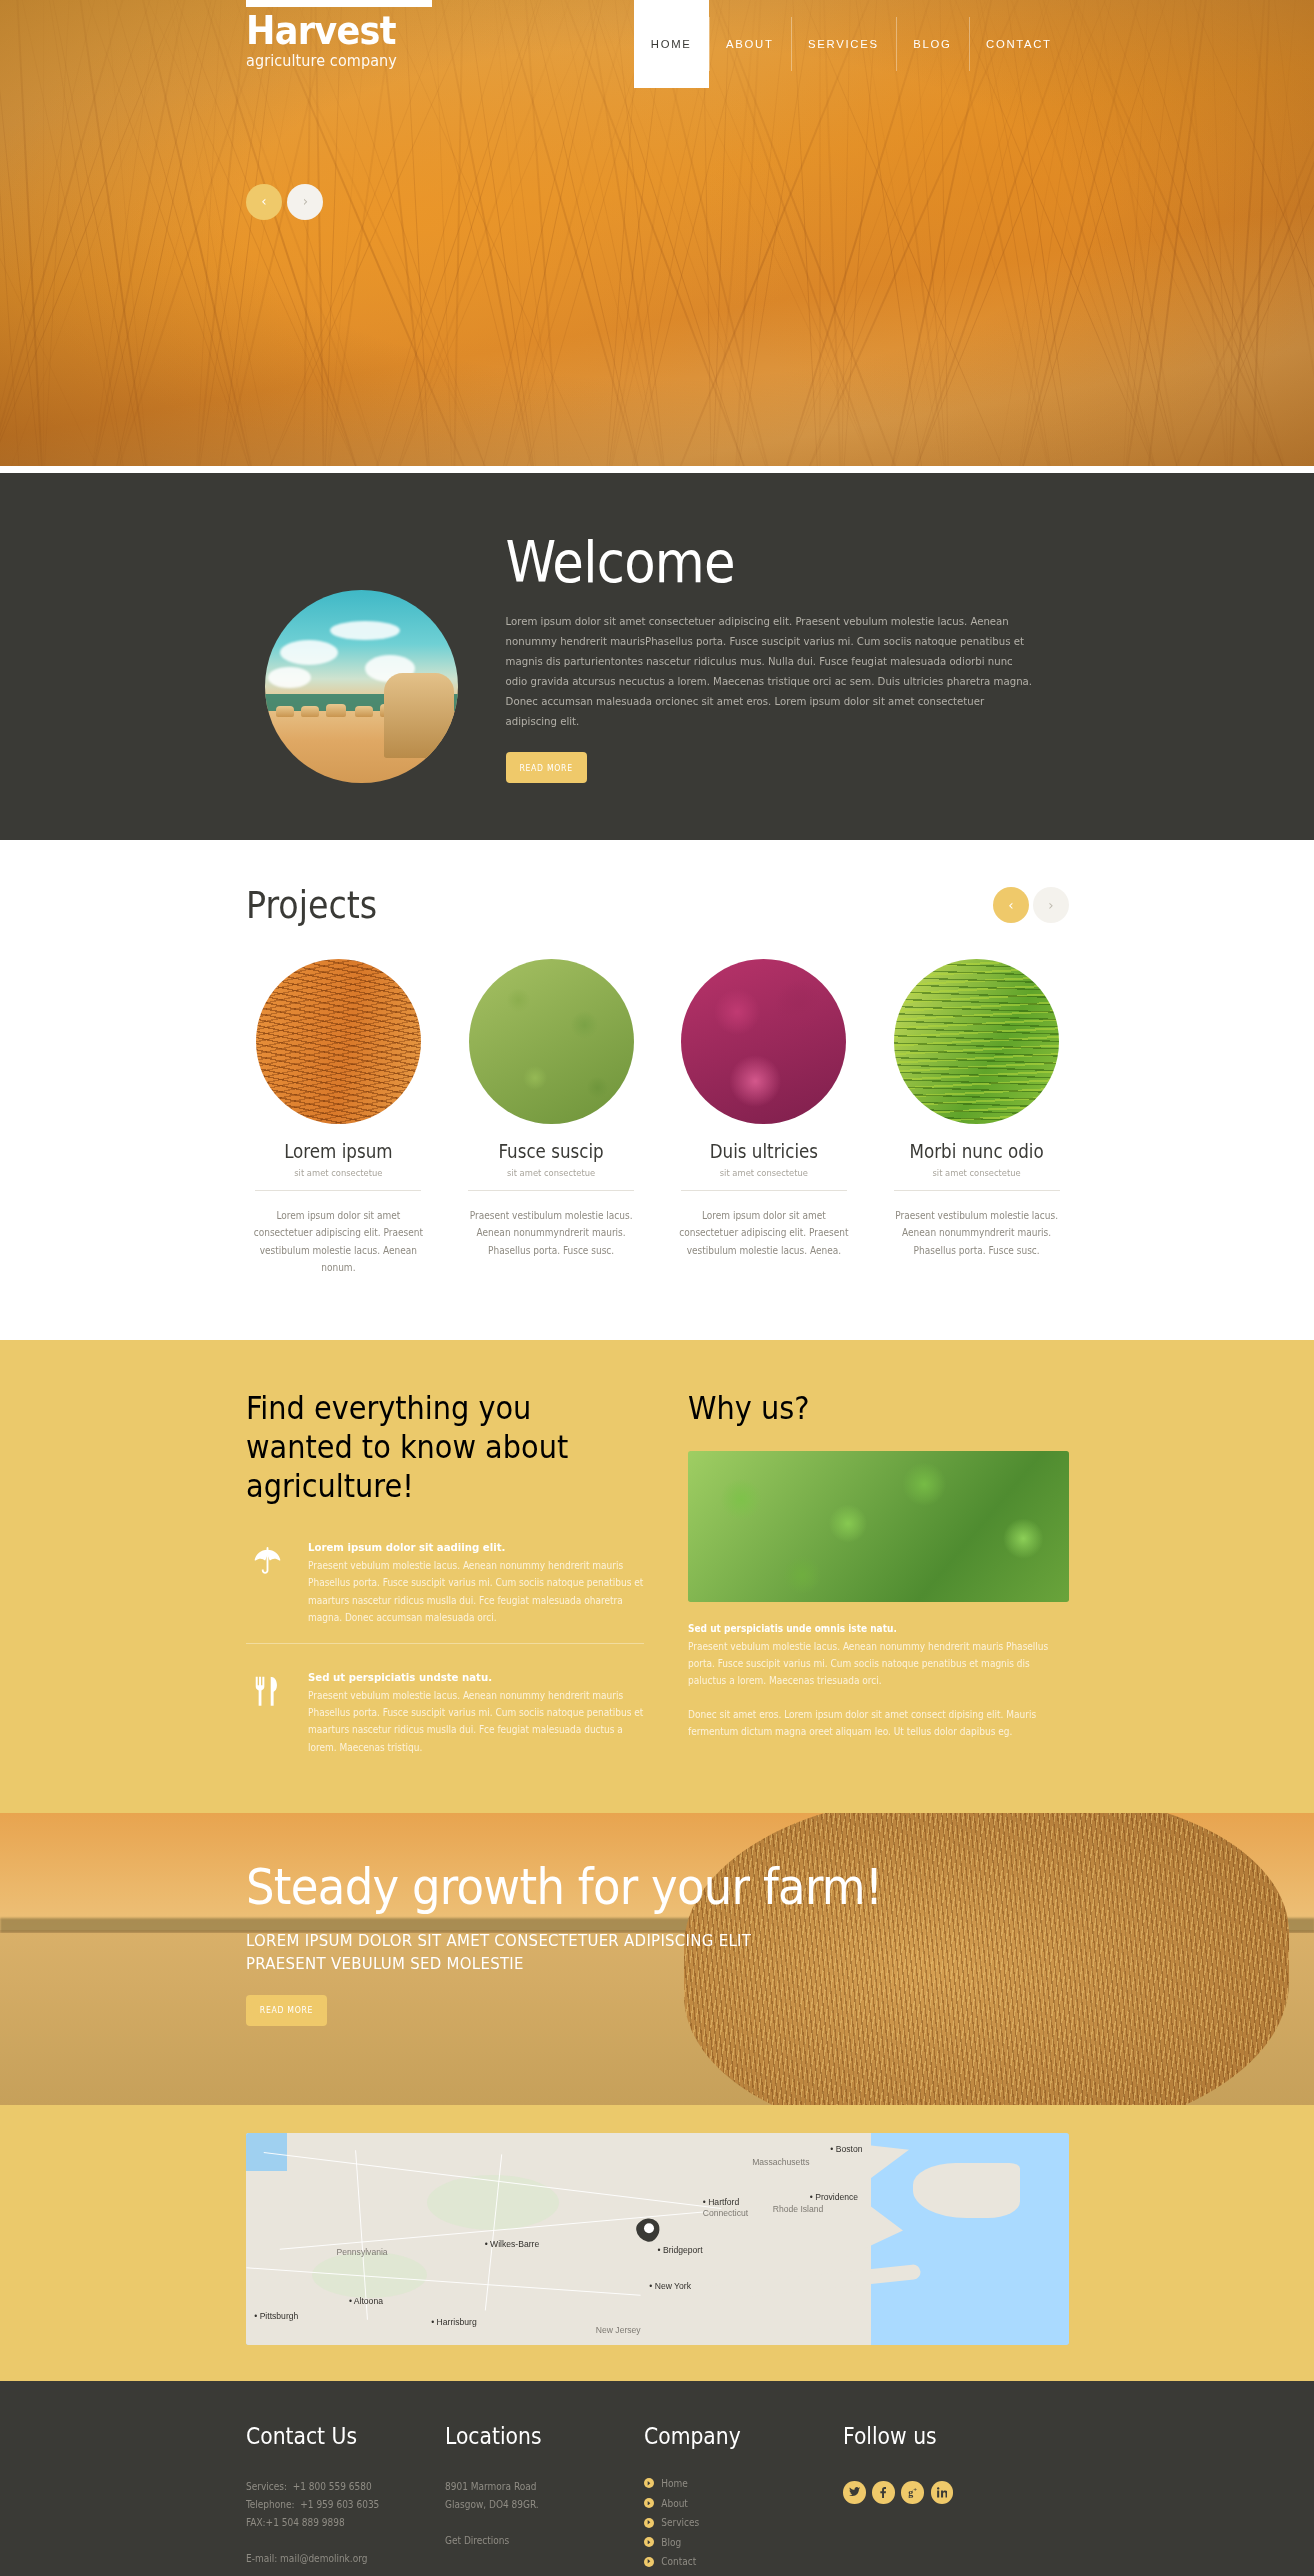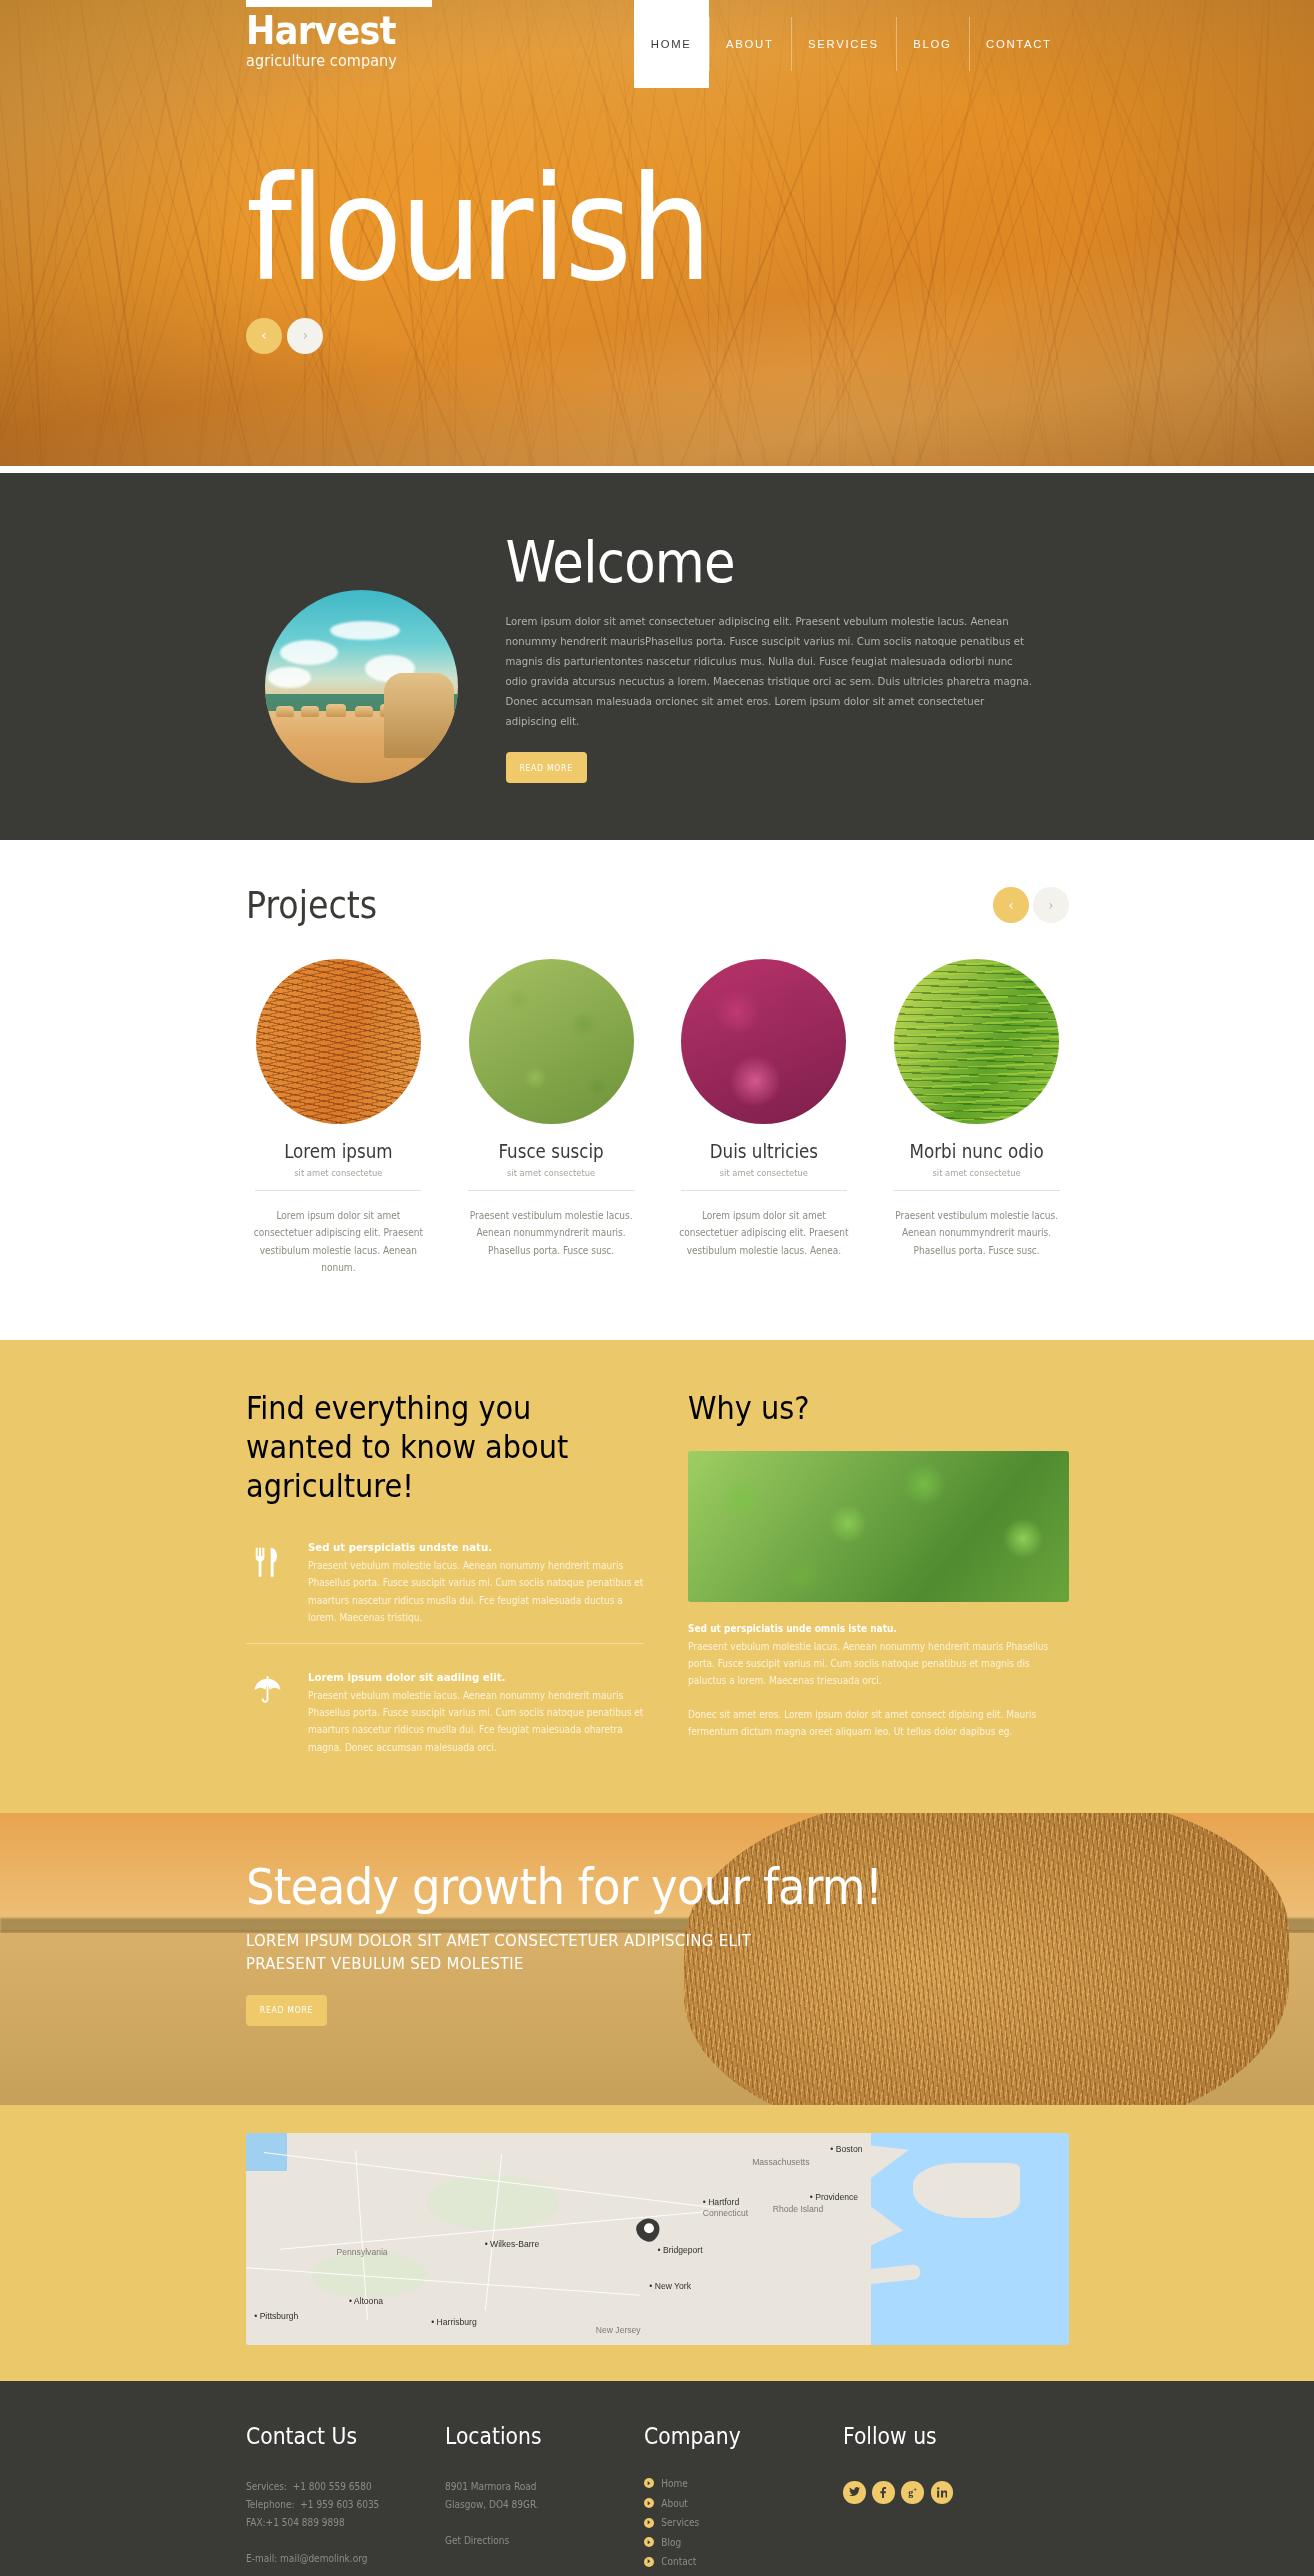--- a/index.html
+++ b/index.html
@@ -469,21 +469,20 @@
         <nav class="nav">
           <div class="nav-item active">HOME</div>
           <div class="nav-item">ABOUT</div>
           <div class="nav-item">SERVICES</div>
           <div class="nav-item">BLOG</div>
           <div class="nav-item">CONTACT</div>
         </nav>
       </div>
 
       <div class="hero-copy">
-        <div class="hero-title">flourish</div>
         <div class="hero-arrows">
           <div class="circ-btn prev">‹</div>
           <div class="circ-btn next">›</div>
         </div>
       </div>
     </div>
     <div class="hero-bottom-bar"></div>
   </section>
 
   <section class="welcome">
@@ -555,42 +554,42 @@
   </section>
 
   <section class="yellow">
     <div class="wrap">
       <div class="yellow-grid">
         <div class="ycol-l">
           <div class="yellow-h">Find everything you wanted to know about agriculture!</div>
 
           <div class="feature">
             <div class="fic">
-              <svg width="28" height="30.5" viewBox="0 0 42 46">
-                <path d="M4 1h3v13h2V1h3v13h2V1h3v15c0 3-2 5.2-4.4 5.8V45h-4.2V21.8C6 21.2 4 19 4 16V1z"></path>
-                <path d="M26 1c6 0 10 5 10 13 0 5-2 8.5-5 9.6V45h-4.4V1H26z"></path>
-              </svg>
-            </div>
-            <div>
-              <div class="f-title">Sed ut perspiciatis undste natu.</div>
-              <div class="f-body">Praesent vebulum molestie lacus. Aenean nonummy hendrerit mauris Phasellus porta. Fusce suscipit varius mi. Cum sociis natoque penatibus et maarturs nascetur ridicus muslla dui. Fce feugiat malesuada ductus a lorem. Maecenas tristiqu.</div>
-            </div>
-          </div>
-
-          <div class="feature">
-            <div class="fic">
               <svg width="29" height="30.5" viewBox="0 0 44 46">
                 <path d="M22 4c-10 0-18 7-19.5 15.5 0 .8.9 1.3 1.6.8C6.5 18.5 9 17.5 11.5 17.5c2.6 0 5 1.1 7 3C20 17 21 13 22 13s2 4 3.5 7.5c2-1.9 4.4-3 7-3 2.5 0 5 1 7.4 2.8.7.5 1.6 0 1.6-.8C40 11 32 4 22 4z"></path>
                 <rect x="20.6" y="0" width="2.8" height="6" rx="1.4"></rect>
                 <path d="M20.6 13h2.8v22.5c0 2.8-2.3 5-5 5s-5-2.2-5-5v-1.4h2.8v1.4c0 1.2 1 2.2 2.2 2.2s2.2-1 2.2-2.2V13z"></path>
               </svg>
             </div>
             <div>
               <div class="f-title">Lorem ipsum dolor sit aadiing elit.</div>
               <div class="f-body">Praesent vebulum molestie lacus. Aenean nonummy hendrerit mauris Phasellus porta. Fusce suscipit varius mi. Cum sociis natoque penatibus et maarturs nascetur ridicus muslla dui. Fce feugiat malesuada oharetra magna. Donec accumsan malesuada orci.</div>
+            </div>
+          </div>
+
+          <div class="feature">
+            <div class="fic">
+              <svg width="28" height="30.5" viewBox="0 0 42 46">
+                <path d="M4 1h3v13h2V1h3v13h2V1h3v15c0 3-2 5.2-4.4 5.8V45h-4.2V21.8C6 21.2 4 19 4 16V1z"></path>
+                <path d="M26 1c6 0 10 5 10 13 0 5-2 8.5-5 9.6V45h-4.4V1H26z"></path>
+              </svg>
+            </div>
+            <div>
+              <div class="f-title">Sed ut perspiciatis undste natu.</div>
+              <div class="f-body">Praesent vebulum molestie lacus. Aenean nonummy hendrerit mauris Phasellus porta. Fusce suscipit varius mi. Cum sociis natoque penatibus et maarturs nascetur ridicus muslla dui. Fce feugiat malesuada ductus a lorem. Maecenas tristiqu.</div>
             </div>
           </div>
         </div>
 
         <div class="ycol-r">
           <div class="yellow-h">Why us?</div>
           <div class="why-img"></div>
           <div class="why-body">
             <p><b>Sed ut perspiciatis unde omnis iste natu.</b><br>
               <span>Praesent vebulum molestie lacus. Aenean nonummy hendrerit mauris Phasellus porta. Fusce suscipit varius mi. Cum sociis natoque penatibus et magnis dis paluctus a lorem. Maecenas triesuada orci.</span></p>

